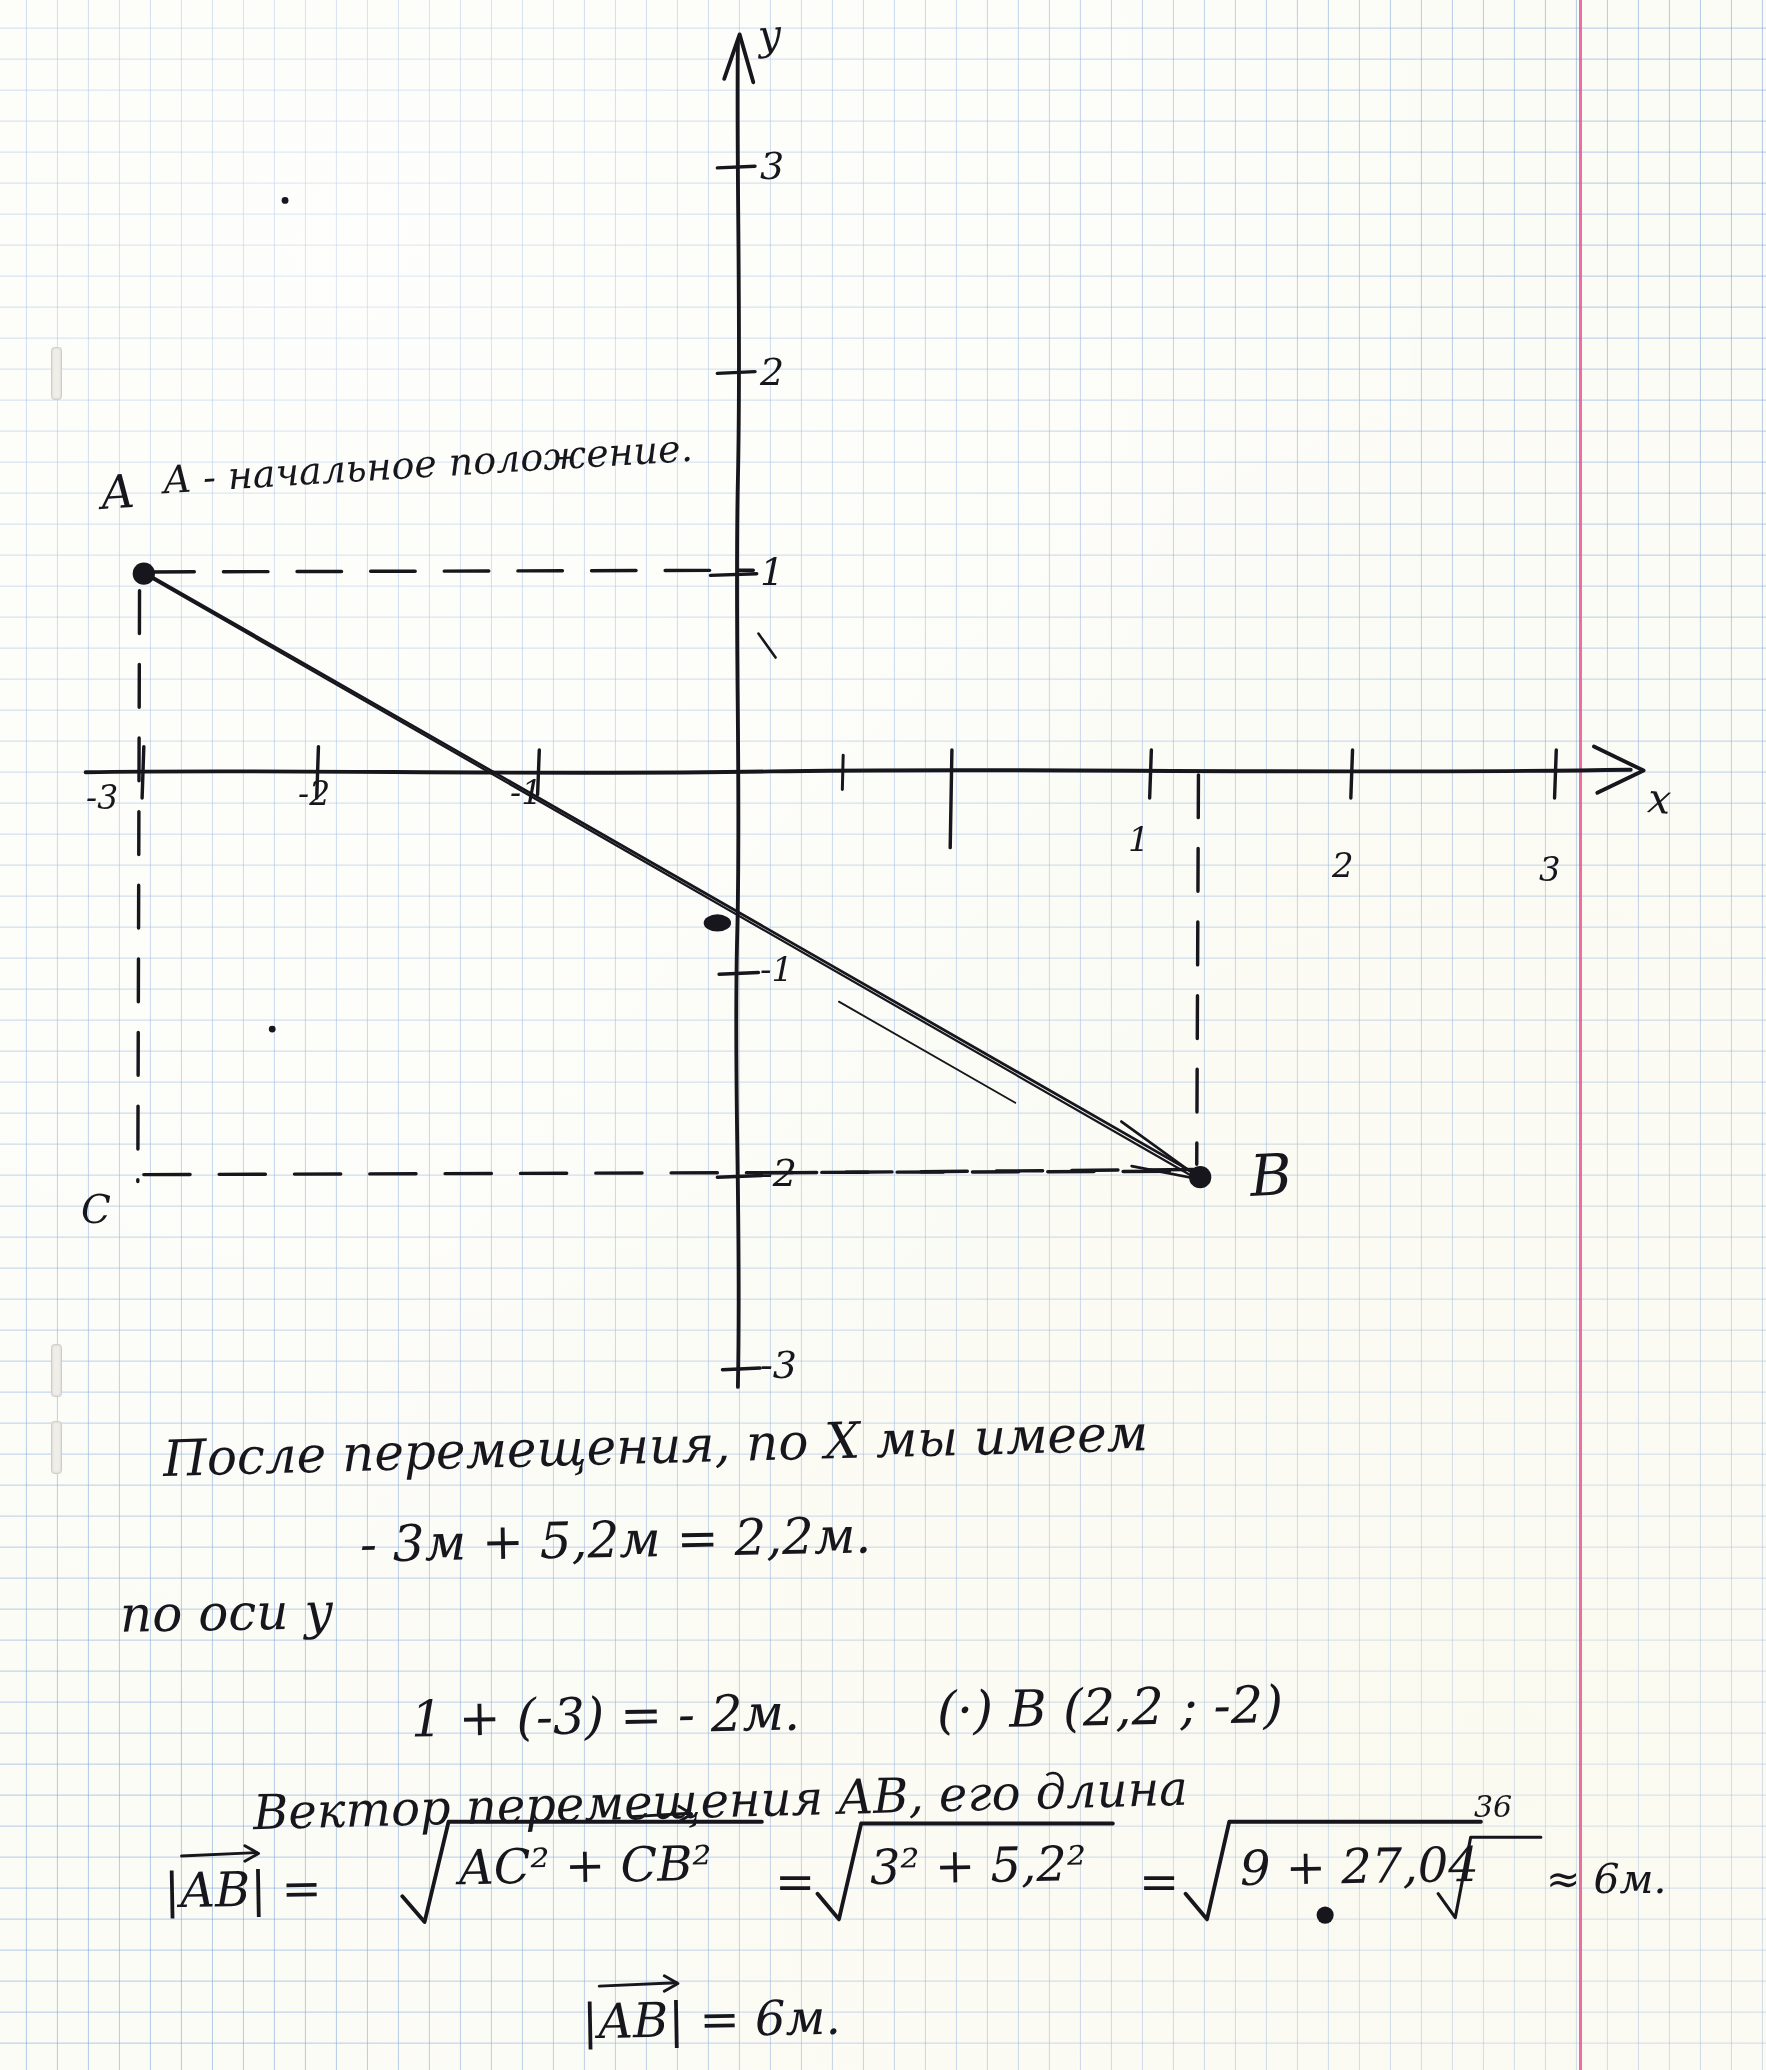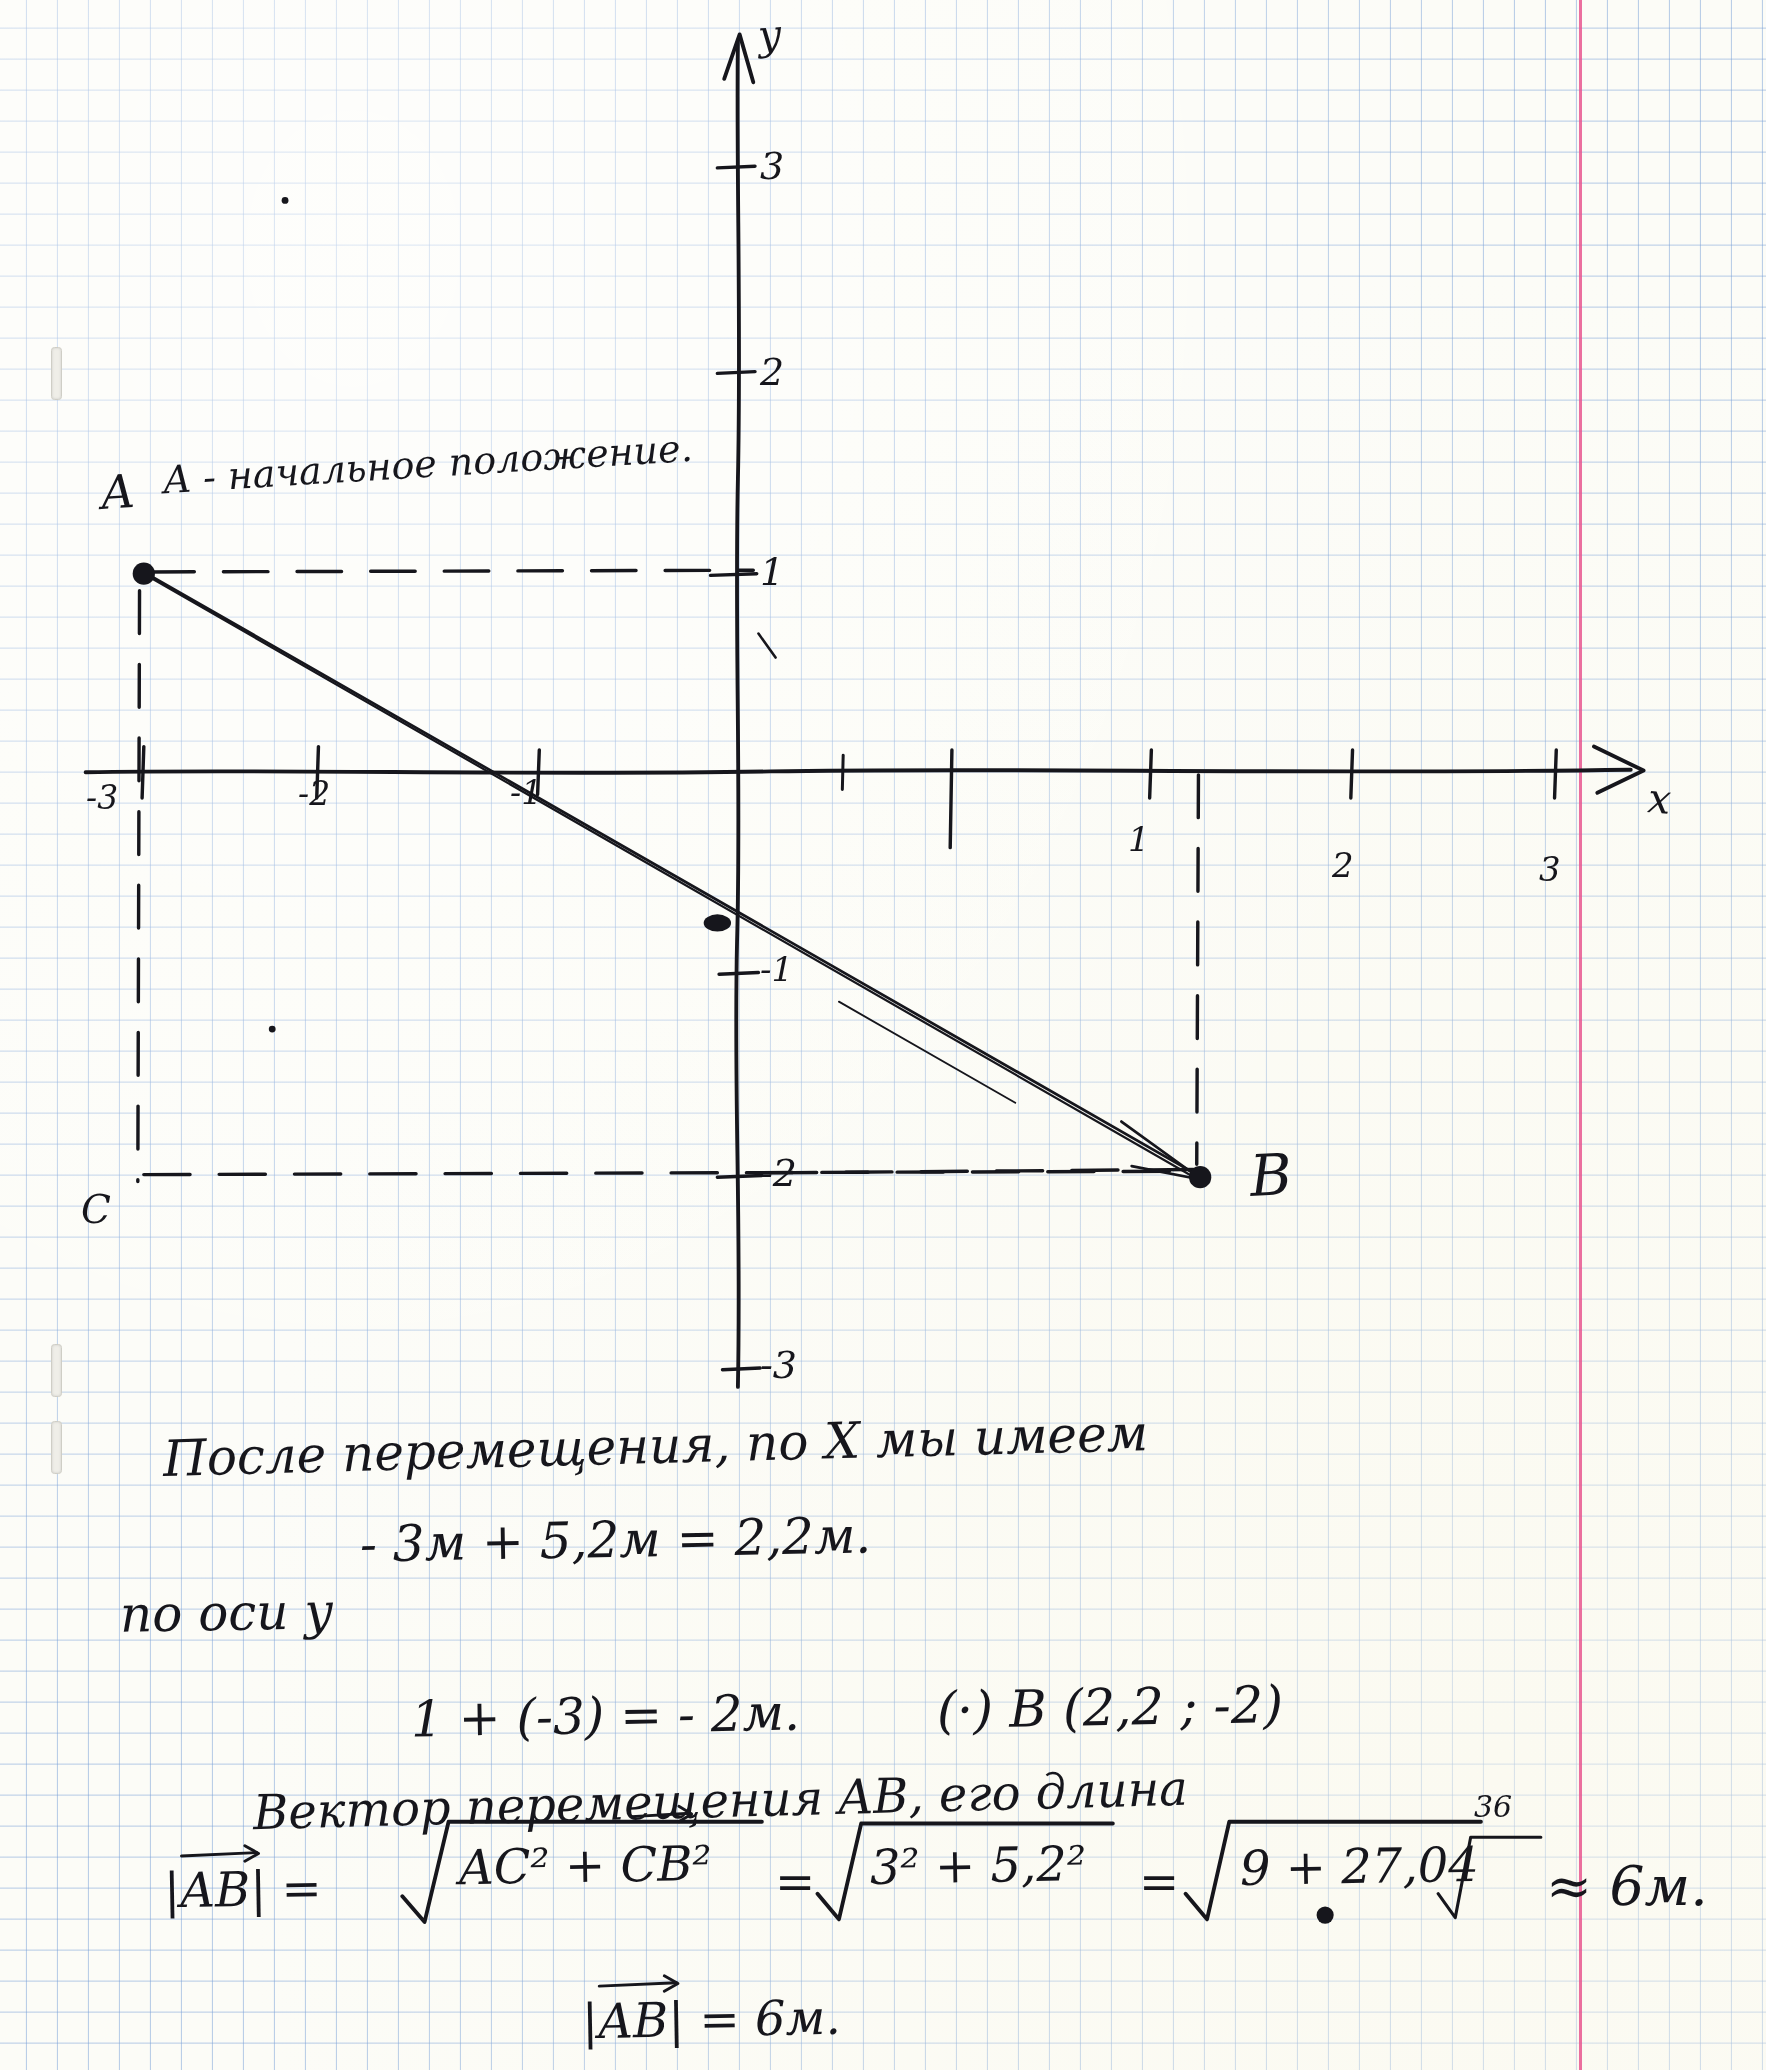--- a/index.html
+++ b/index.html
@@ -154,16 +154,16 @@
 <div class="hand work" style="left:937px;top:1682px;font-size:51px;transform:rotate(-1deg)">(·) B (2,2 ; -2)</div>
 <div class="hand work" style="left:253px;top:1776px;font-size:48px;transform:rotate(-1.5deg)">Вектор перемещения AB, его длина</div>
 
 <div class="hand work-lg" style="left:164px;top:1865px;transform:rotate(-1deg)">|AB| =</div>
 <div class="hand work-lg" style="left:459px;top:1841px;transform:rotate(-1deg)">AC² + CB²</div>
 <div class="hand work-lg" style="left:775px;top:1858px">=</div>
 <div class="hand work-lg" style="left:870px;top:1841px;transform:rotate(-1deg)">3² + 5,2²</div>
 <div class="hand work-lg" style="left:1139px;top:1858px">=</div>
 <div class="hand work-lg" style="left:1240px;top:1842px;transform:rotate(-1deg)">9 + 27,04</div>
 <div class="hand work-lg" style="left:1474px;top:1792px;font-size:30px">36</div>
-<div class="hand work-lg" style="left:1546px;top:1859px;font-size:55px">≈ 6м.</div>
+<div class="hand work-lg" style="left:1546px;top:1859px;font-size:41px">≈ 6м.</div>
 
 <div class="hand work-lg" style="left:582px;top:1995px;transform:rotate(-1deg)">|AB| = 6м.</div>
 
 
 </body></html>

